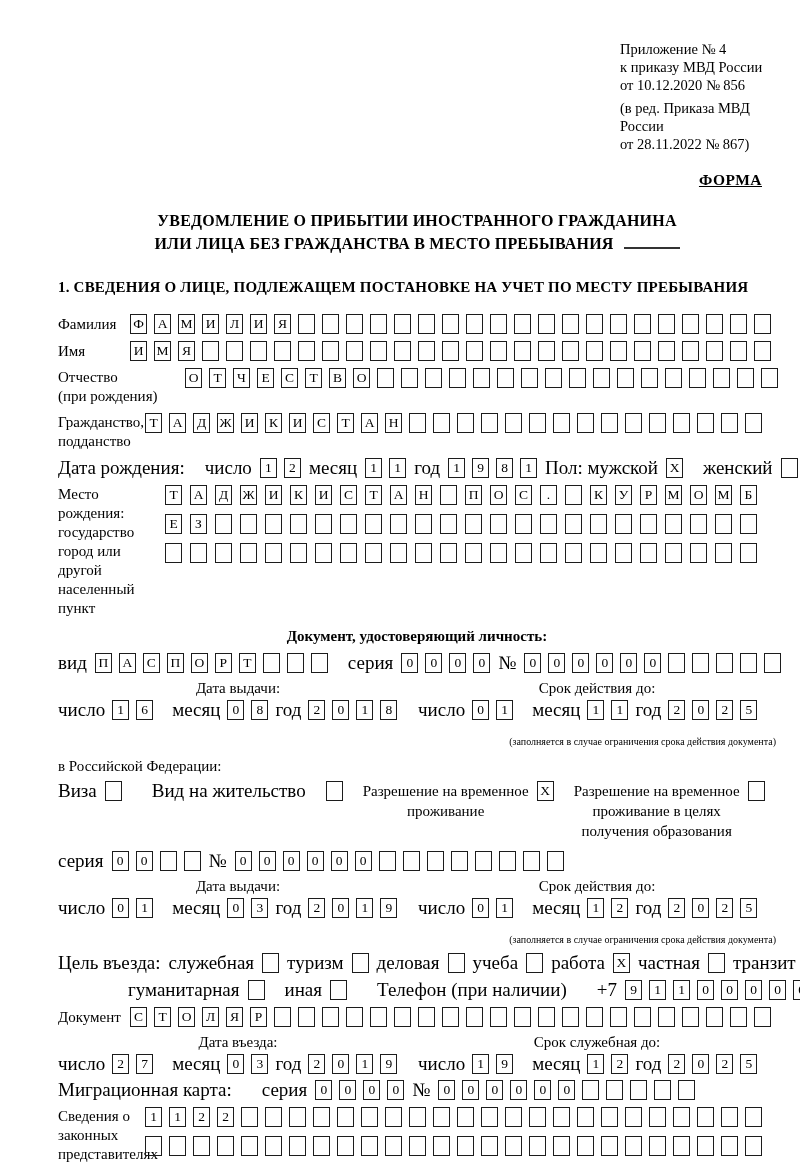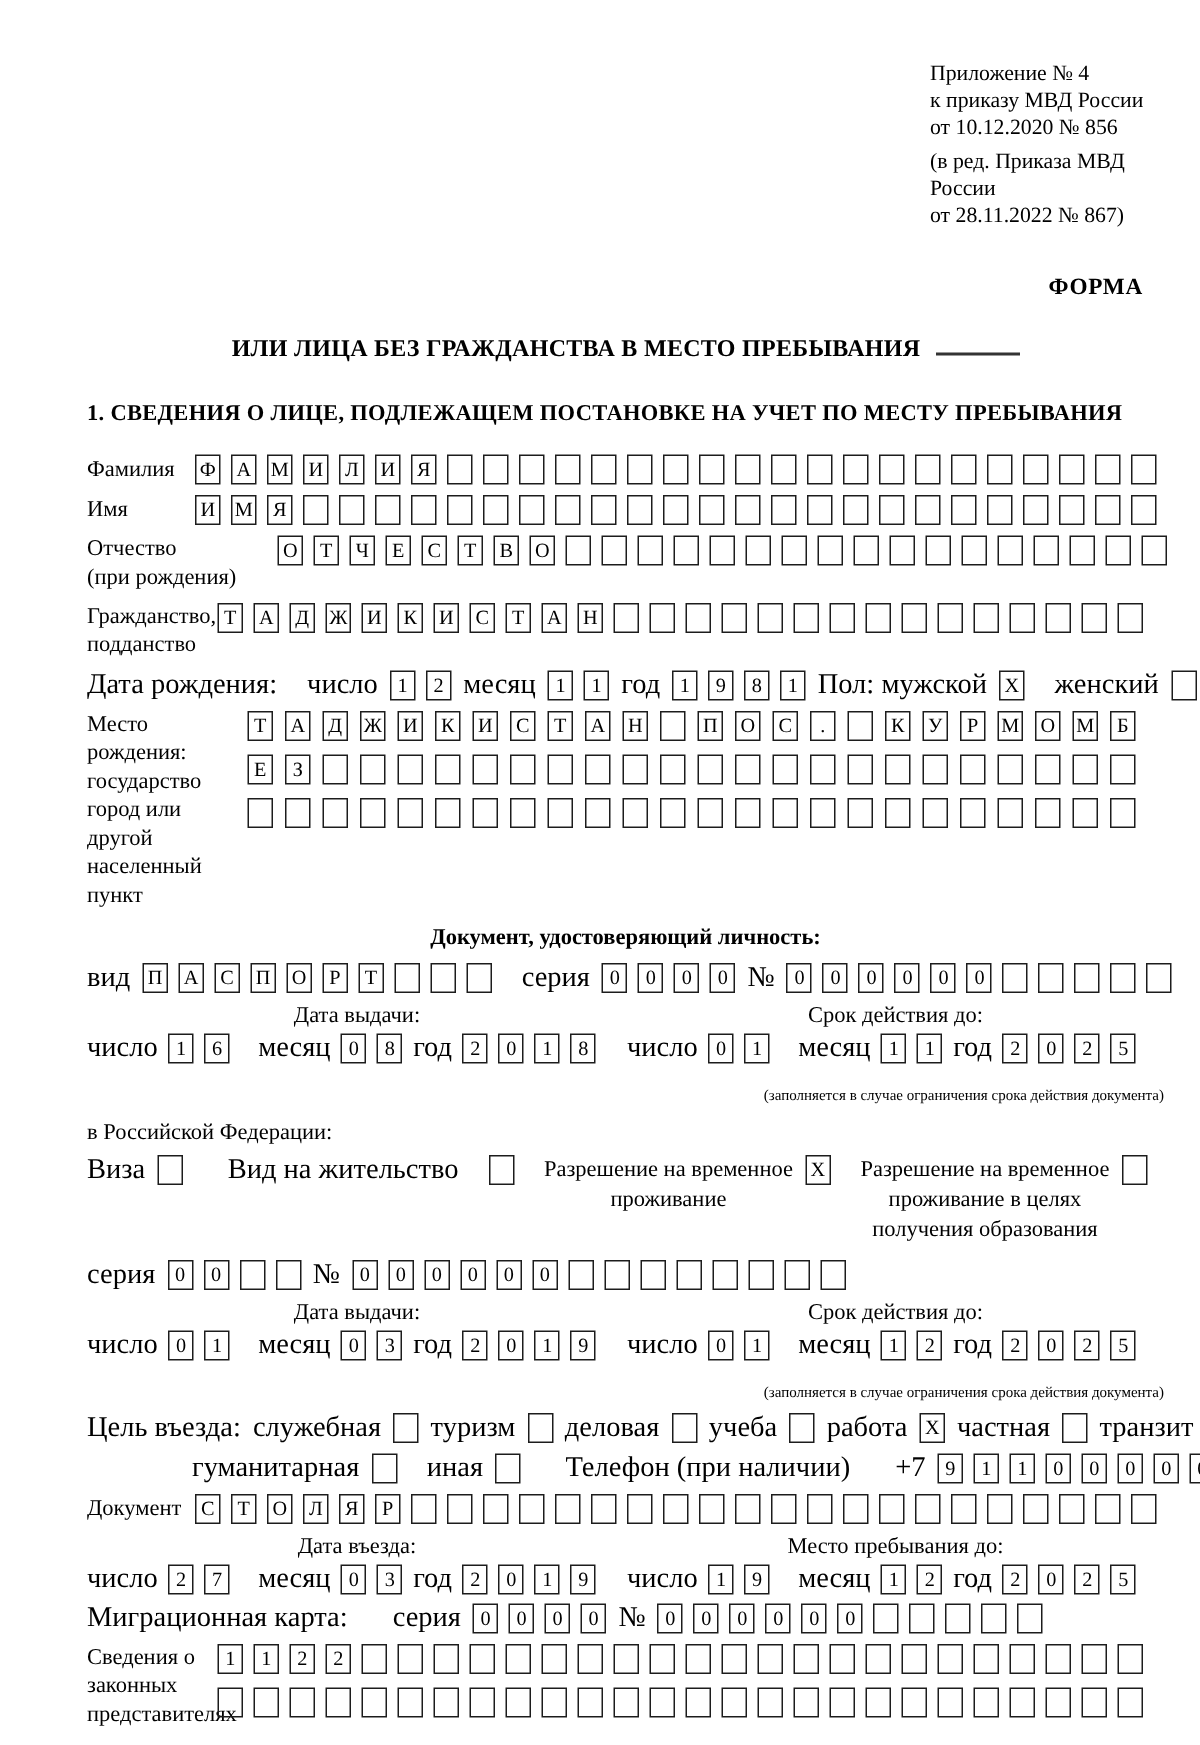--- a/index.html
+++ b/index.html
@@ -2,21 +2,21 @@
 <html lang="ru"><head>
 <meta charset="utf-8">
 <style>
   html,body{margin:0;padding:0;background:#ffffff;color:#000;}
   body{font-family:"Liberation Serif","DejaVu Serif",serif;}
   .page{width:800px;height:1163px;box-sizing:border-box;padding:40px 24px 12px 58px;overflow:hidden;position:relative;background:#fff;}
 
   
   .hdr{margin-left:562px;font-size:14.5px;line-height:18px;}
   .hdr .h2{margin-top:5px;}
-  .forma{text-align:right;padding-right:14px;font-weight:bold;font-size:15.5px;letter-spacing:.5px;margin-top:30px;}
+  .forma{text-align:right;padding-right:14px;font-weight:bold;font-size:15.5px;letter-spacing:.5px;margin-top:18px;text-decoration:underline;}
 
   
   .title{text-align:center;font-weight:bold;font-size:16px;line-height:23px;margin-top:20px;letter-spacing:.2px;}
   .blank-line{display:inline-block;width:56px;border-bottom:2px solid #333;height:13px;margin-left:10px;}
 
   .sec1{font-weight:bold;font-size:15px;margin-top:24px;margin-bottom:18px;letter-spacing:.2px;}
 
   
   .frow{display:flex;align-items:flex-start;margin-bottom:7px;}
   .lbl{font-size:19px;line-height:20px;white-space:nowrap;}
@@ -63,20 +63,21 @@
   <div class="hdr">
     <div>Приложение № 4</div>
     <div>к приказу МВД России</div>
     <div>от 10.12.2020 № 856</div>
     <div class="h2">(в ред. Приказа МВД России</div>
     <div>от 28.11.2022 № 867)</div>
   </div>
   <div class="forma">ФОРМА</div>
 
   <div class="title">
+    <div>УВЕДОМЛЕНИЕ О ПРИБЫТИИ ИНОСТРАННОГО ГРАЖДАНИНА</div>
     <div>
       <span>ИЛИ ЛИЦА БЕЗ ГРАЖДАНСТВА В МЕСТО ПРЕБЫВАНИЯ</span><span class="blank-line"></span>
     </div>
   </div>
 
   <div class="sec1">1. СВЕДЕНИЯ О ЛИЦЕ, ПОДЛЕЖАЩЕМ ПОСТАНОВКЕ НА УЧЕТ ПО МЕСТУ ПРЕБЫВАНИЯ</div>
 
   <div class="frow">
     <span class="lcol w72">Фамилия</span>
     <span class="bxrow">
@@ -629,21 +630,21 @@
         <span class="lbl">год</span>
         <span class="bxrow">
             <span class="bx">2</span>
             <span class="bx">0</span>
             <span class="bx">1</span>
             <span class="bx">9</span>
           </span>
       </div>
     </div>
     <div class="dcol-r">
-      <div class="dhead">Место пребывания до:</div>
+      <div class="dhead">Срок служебная до:</div>
       <div class="dline">
         <span class="lbl">число</span>
         <span class="bxrow">
             <span class="bx">1</span>
             <span class="bx">9</span>
           </span>
         <span class="lbl gapL">месяц</span>
         <span class="bxrow">
             <span class="bx">1</span>
             <span class="bx">2</span>

